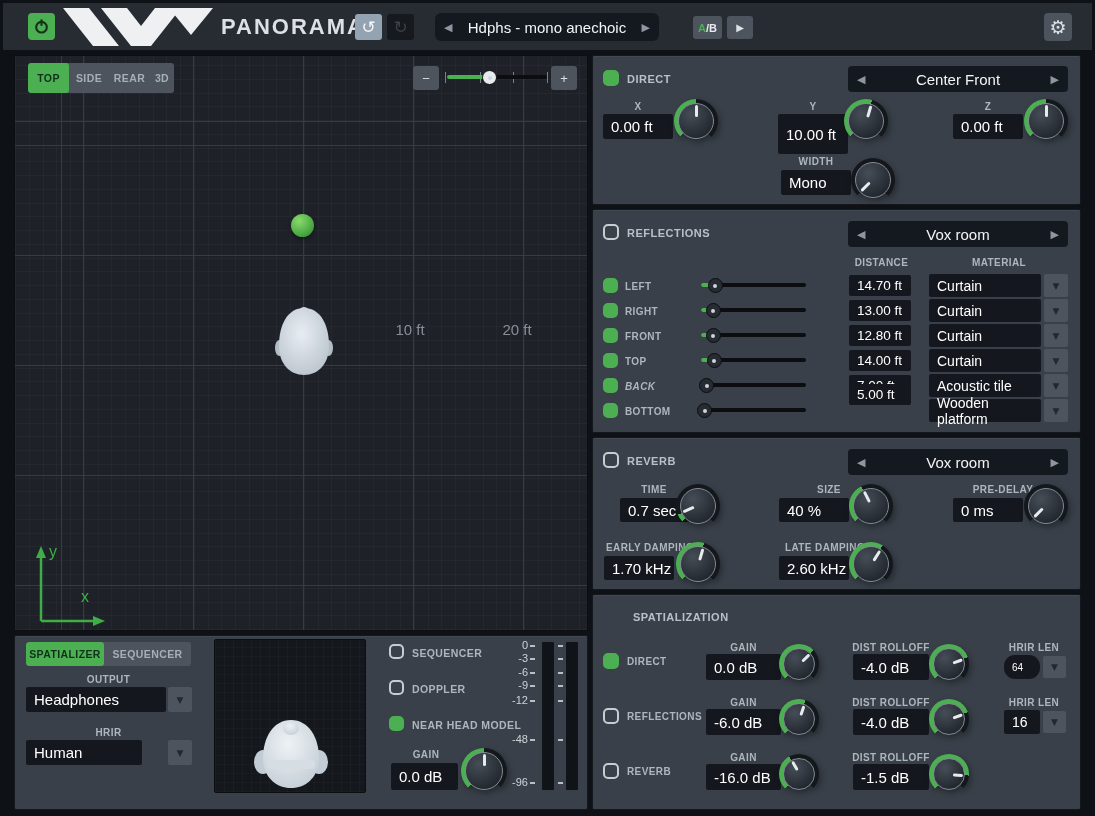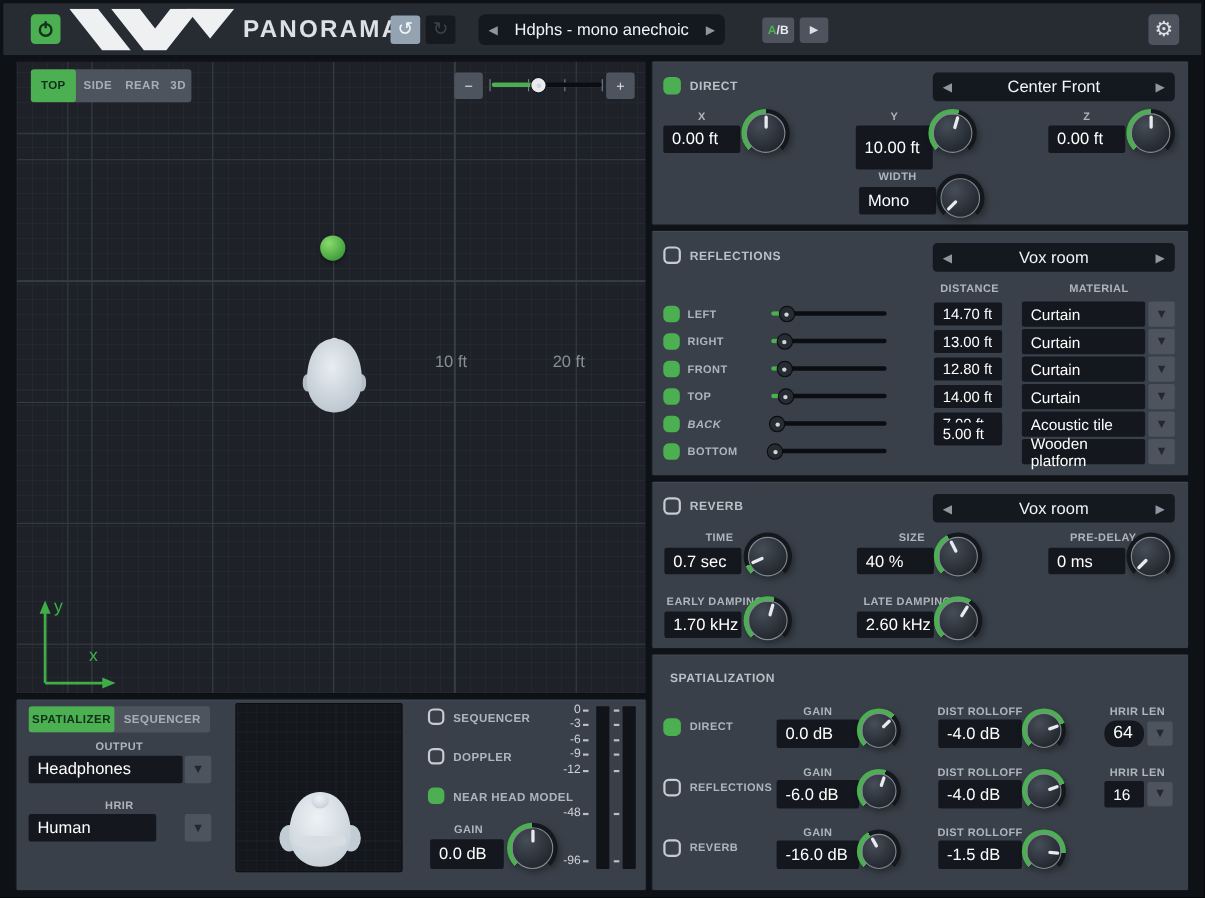--- a/index.html
+++ b/index.html
@@ -385,21 +385,21 @@
   <div class="section" style="left:592px;top:437px;width:489px;height:153px;">
     <span class="cb" style="left:10px;top:14px;"></span>
     <span class="seclbl" style="position:absolute;left:34px;top:17px;">REVERB</span>
     <div class="selector" style="left:255px;top:11px;width:220px;height:26px;border-radius:4px;">
       <span class="arr l">◀</span>
       <span>Vox room</span>
       <span class="arr r">▶</span>
     </div>
 
     <div class="lbl" style="position:absolute;left:11px;top:46px;width:100px;text-align:center;">TIME</div>
-    <div class="vbox" style="left:11px;top:60px;width:70px;height:24px;">
+    <div class="vbox" style="left:27px;top:60px;width:70px;height:24px;">
         <span>0.7 sec</span>
       </div>
     <div class="knob k44" style="left: 83px; top: 46px; --p: 21.6deg; --a: -113.4deg;">
         <div class="krot">
           <div class="kptr"></div>
         </div>
       </div>
 
     <div class="lbl" style="position:absolute;left:186px;top:46px;width:100px;text-align:center;">SIZE</div>
     <div class="vbox" style="left:186px;top:60px;width:70px;height:24px;">
@@ -436,21 +436,21 @@
         <span>2.60 kHz</span>
       </div>
     <div class="knob k44" style="left: 256px; top: 104px; --p: 167.4deg; --a: 32.400000000000006deg;">
         <div class="krot">
           <div class="kptr"></div>
         </div>
       </div>
   </div>
 
   <div class="section" style="left:592px;top:594px;width:489px;height:216px;">
-    <div class="seclbl" style="position:absolute;left:16px;top:16px;">SPATIALIZATION</div>
+    <div class="seclbl" style="position:absolute;left:40px;top:16px;">SPATIALIZATION</div>
 
     <span class="cb on" style="left:10px;top:58px;"></span>
     <span class="lbl" style="position:absolute;left:34px;top:61px;">DIRECT</span>
     <div class="lbl" style="position:absolute;left:108px;top:47px;width:85px;text-align:center;">GAIN</div>
     <div class="vbox" style="left:113px;top:59px;width:75px;height:26px;">
         <span>0.0 dB</span>
       </div>
     <div class="knob k40" style="left: 186px; top: 49px; --p: 180.9deg; --a: 45.900000000000006deg;">
         <div class="krot">
           <div class="kptr"></div>
@@ -459,21 +459,21 @@
     <div class="lbl" style="position:absolute;left:253px;top:47px;width:90px;text-align:center;">DIST ROLLOFF</div>
     <div class="vbox" style="left:260px;top:59px;width:76px;height:26px;">
         <span>-4.0 dB</span>
       </div>
     <div class="knob k40" style="left: 336px; top: 49px; --p: 205.2deg; --a: 70.19999999999999deg;">
         <div class="krot">
           <div class="kptr"></div>
         </div>
       </div>
     <div class="lbl" style="position:absolute;left:406px;top:47px;width:70px;text-align:center;">HRIR LEN</div>
-    <div class="vbox" style="left:411px;top:60px;width:36px;height:24px;font-size:16px;border-radius:11px;">
+    <div class="vbox" style="left:411px;top:60px;width:36px;height:24px;font-size:10px;border-radius:11px;">
         <span>64</span>
       </div>
     <div class="ddbtn" style="left:450px;top:61px;width:23px;height:22px;">▼</div>
 
     <span class="cb" style="left:10px;top:113px;"></span>
     <span class="lbl" style="position:absolute;left:34px;top:116px;">REFLECTIONS</span>
     <div class="lbl" style="position:absolute;left:108px;top:102px;width:85px;text-align:center;">GAIN</div>
     <div class="vbox" style="left:113px;top:114px;width:75px;height:26px;">
         <span>-6.0 dB</span>
       </div>

